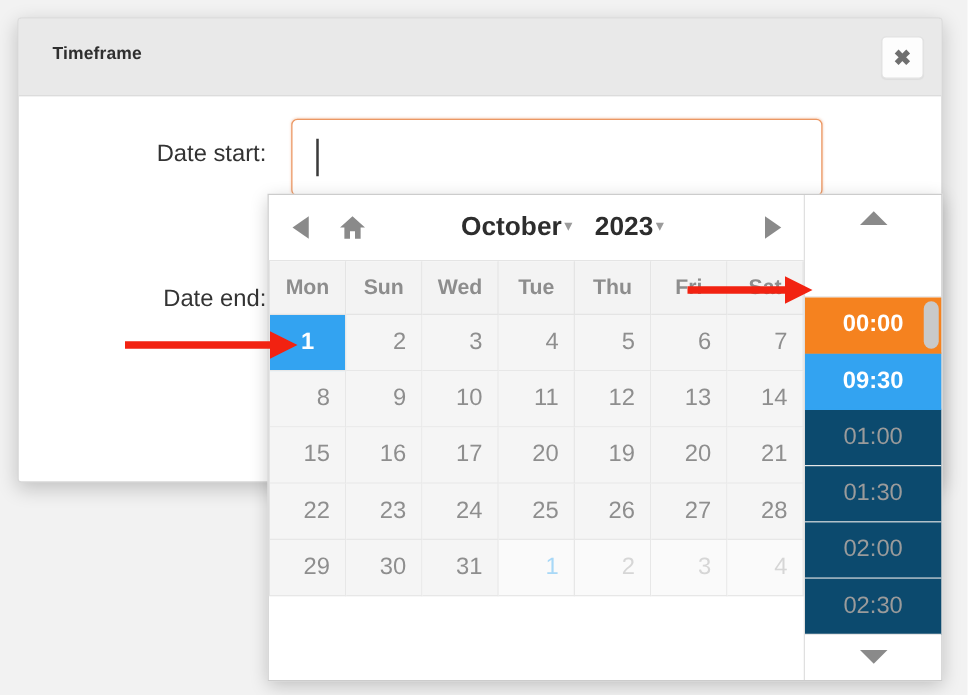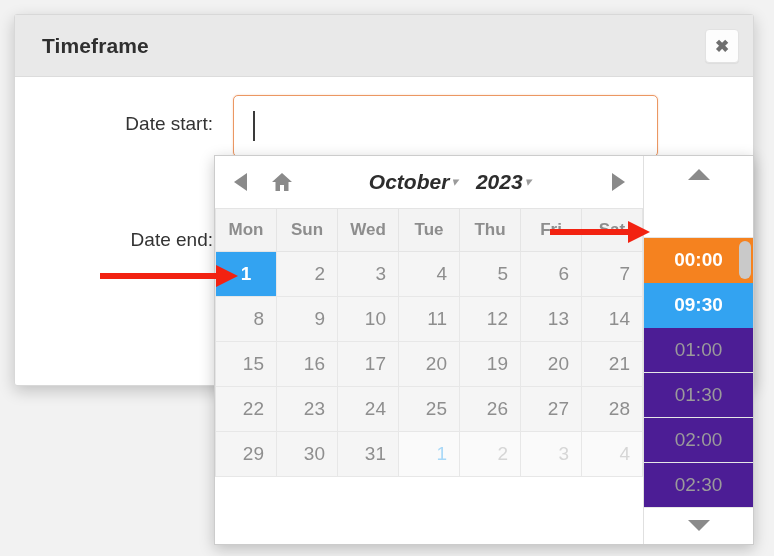--- a/index.html
+++ b/index.html
@@ -33,21 +33,21 @@
     position: relative;
     height: 62px;
     background: #e9e9e9;
     border-bottom: 1px solid #dcdcdc;
     box-sizing: border-box;
   }
   #dialog-title {
     position: absolute;
     left: 27px;
     top: 19px;
-    font-size: 21px;
+    font-size: 14px;
     font-weight: bold;
     color: #2f2f2f;
     letter-spacing: 0.1px;
   }
   #close-button {
     position: absolute;
     right: 14px;
     top: 14px;
     width: 34px;
     height: 34px;
@@ -164,21 +164,20 @@
   .tri-right { border-top: 9px solid transparent; border-bottom: 9px solid transparent; border-left: 13px solid #8a8a8a; }
   .tri-up    { border-left: 11px solid transparent; border-right: 11px solid transparent; border-bottom: 11px solid #8a8a8a; }
   .tri-down  { border-left: 11px solid transparent; border-right: 11px solid transparent; border-top: 11px solid #8a8a8a; }
 
   #nav-title {
     flex: 1;
     display: flex;
     align-items: center;
     justify-content: center;
     gap: 18px;
-    font-style: italic;
   }
   .title-part {
     font-size: 21px;
     font-weight: bold;
     color: #2d2d2d;
     cursor: pointer;
     white-space: nowrap;
   }
   .title-part .caret {
     font-size: 13px;
@@ -258,21 +257,21 @@
     border-top: 1px solid #e4e4e4;
     margin-top: 44px;
   }
   .time-item {
     height: 45px;
     display: flex;
     align-items: center;
     justify-content: center;
     font-size: 19px;
     color: #9b9b9b;
-    background: #4c1d95;
+    background: #0c4a6e;
     border-bottom: 1px solid #e7e7e7;
     box-sizing: border-box;
     cursor: pointer;
   }
   .time-item.hover {
     background: #f5821f;
     color: #ffffff;
     font-weight: bold;
     border-bottom-color: #f5821f;
   }

